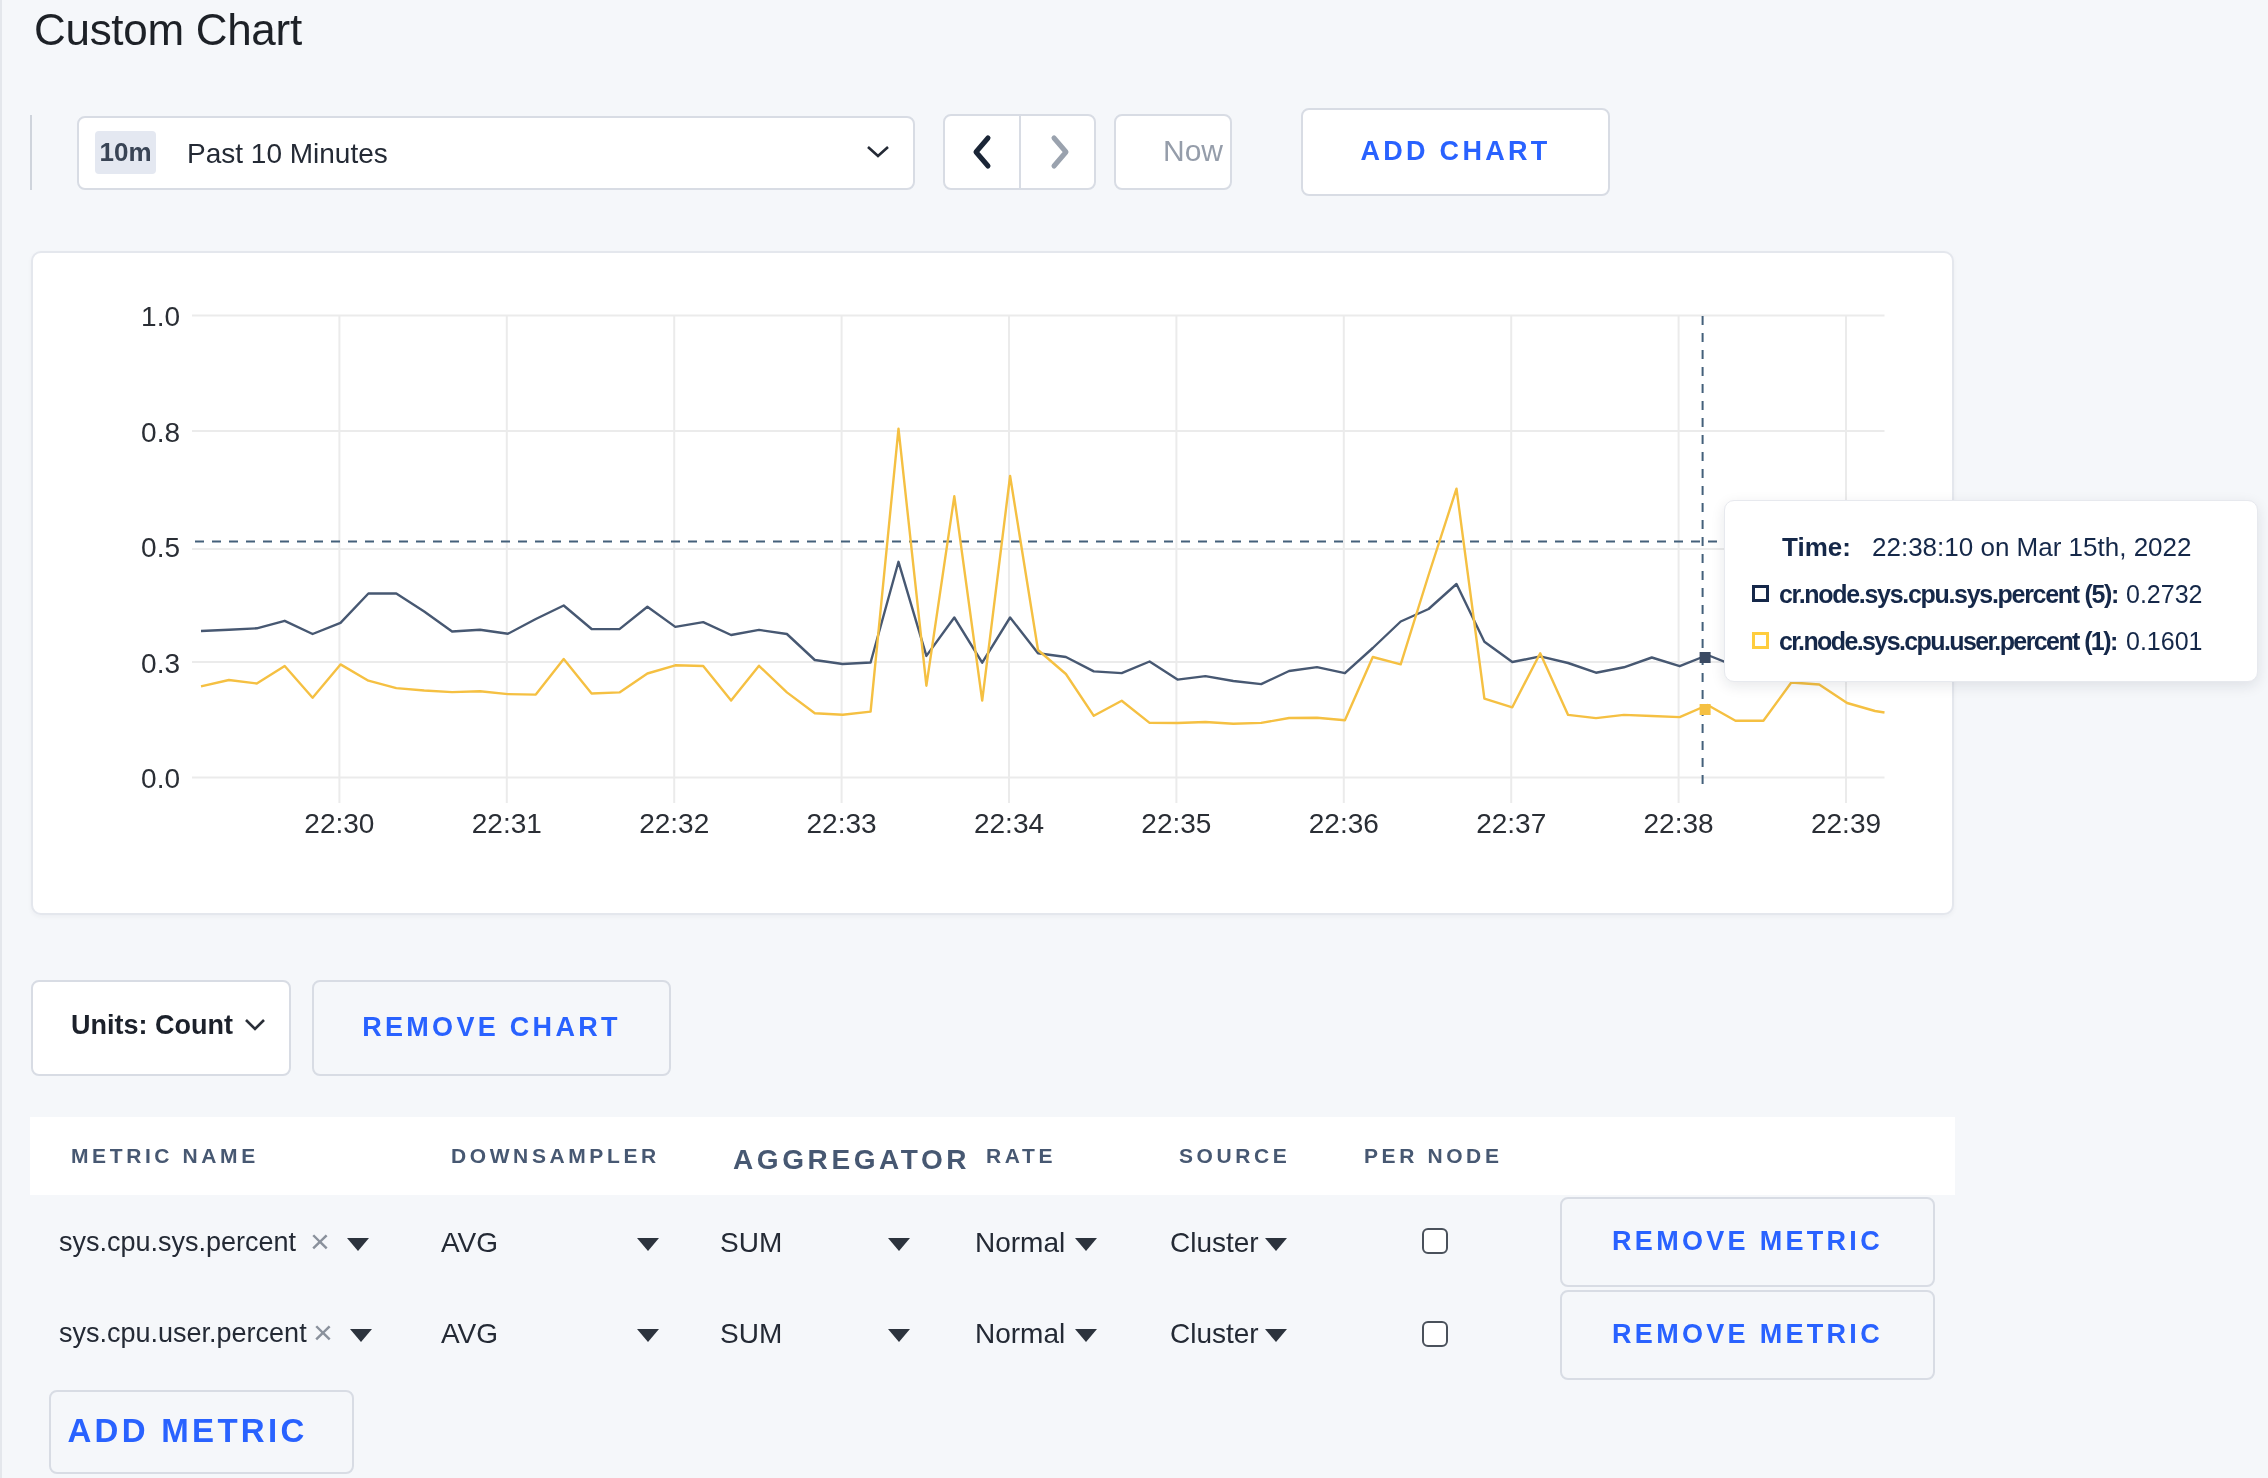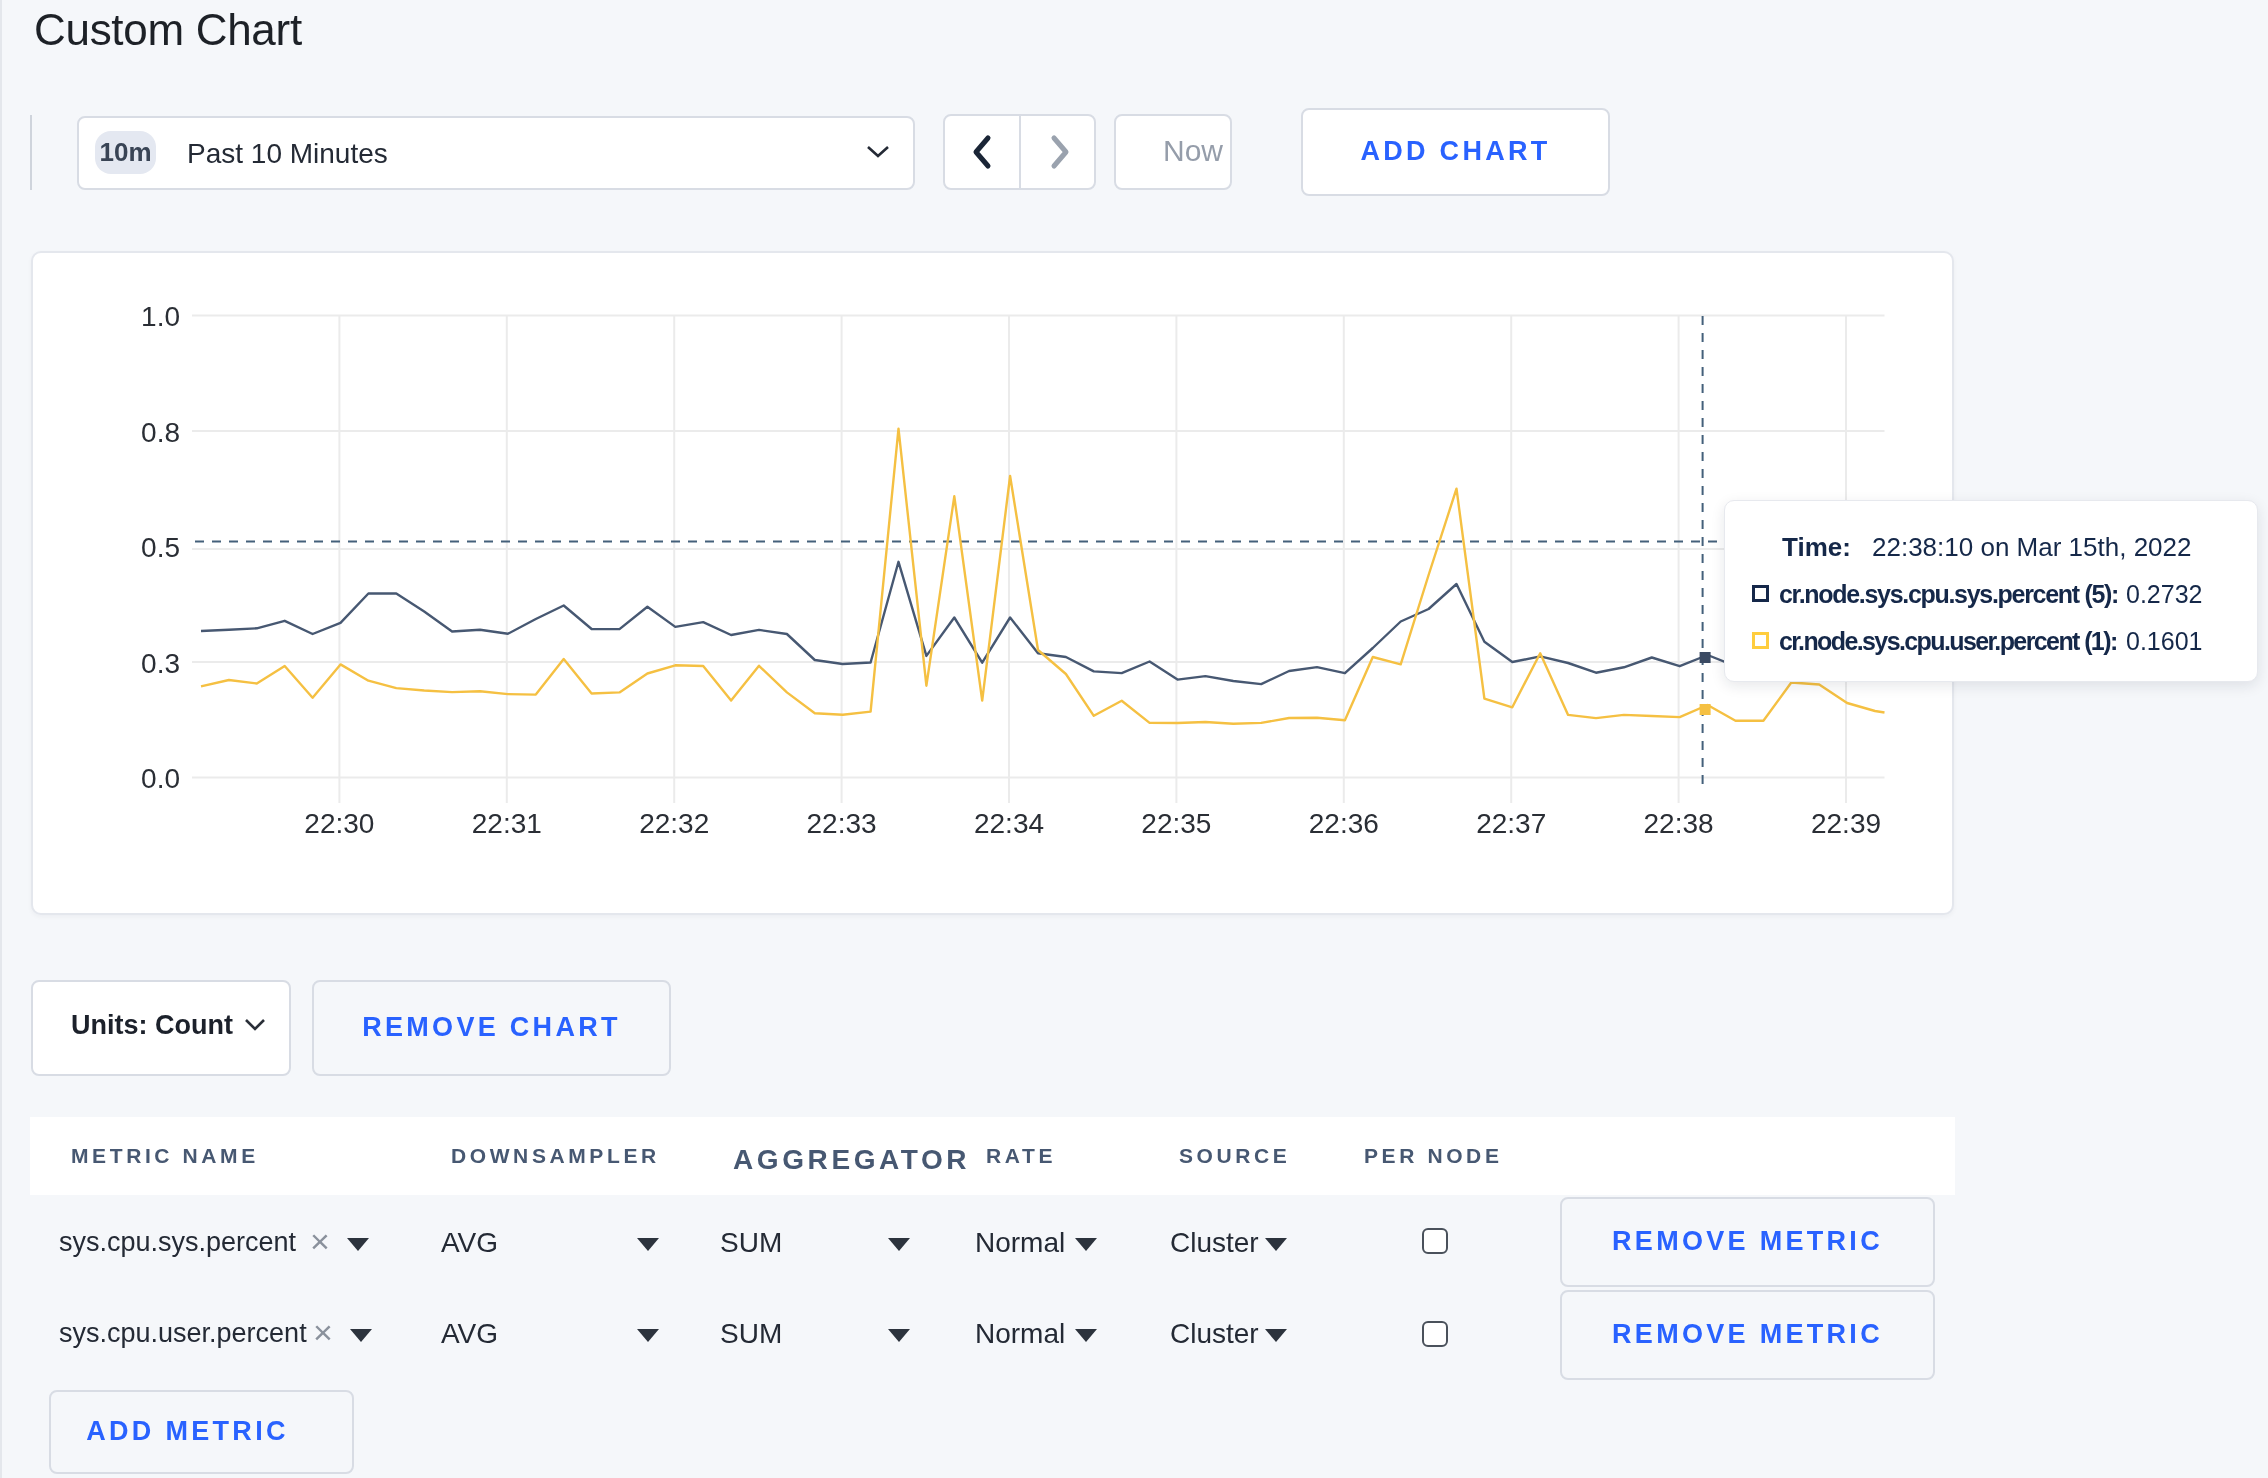--- a/index.html
+++ b/index.html
@@ -11,21 +11,21 @@
 </head>
 <body>
 
 <div class="abs" style="left:0;top:0;width:2px;height:1478px;background:#e4e7ec;"></div>
 
 <div class="abs" style="left:34px;top:5px;font-size:44px;color:#1d2127;letter-spacing:-0.3px;font-weight:400;">Custom Chart</div>
 
 <div class="abs" style="left:30px;top:115px;width:2px;height:75px;background:#cfd4dc;"></div>
 
 <div class="btn" style="left:77px;top:116px;width:838px;height:74px;"></div>
-<div class="abs" style="left:95px;top:131px;width:61px;height:43px;background:#e4e8f1;border-radius:16px;text-align:center;line-height:43px;font-size:26px;font-weight:700;color:#394455;">10m</div>
+<div class="abs" style="left:95px;top:131px;width:61px;height:43px;background:#e4e8f1;border-radius:4px;text-align:center;line-height:43px;font-size:26px;font-weight:700;color:#394455;">10m</div>
 <div class="abs" style="left:187px;top:138px;font-size:28px;color:#242a35;">Past 10 Minutes</div>
 <svg class="abs" style="left:862px;top:141px;" width="32" height="22" viewBox="0 0 32 22">
     <path d="M6 6 L16 15 L26 6" fill="none" stroke="#242a35" stroke-width="2.6"></path>
   </svg>
 
 <div class="btn" style="left:943px;top:114px;width:153px;height:76px;"></div>
 <div class="abs" style="left:1019px;top:116px;width:2px;height:72px;background:#d8dce4;"></div>
 <svg class="abs" style="left:968px;top:134px;" width="30" height="36" viewBox="0 0 30 36">
     <path d="M20 4 L8 18 L20 32" fill="none" stroke="#1a2536" stroke-width="5" stroke-linecap="round" stroke-linejoin="round"></path>
   </svg>
@@ -166,13 +166,13 @@
   </svg>
 <div class="abs" style="top:1318px;left:1170px;font-size:28px;color:#242a35;">Cluster</div>
 <svg class="abs" style="left:1265px;top:1329px;" width="22" height="13">
     <path d="M0 0 H22 L11 13 Z" fill="#2c333d"></path>
   </svg>
 <div class="abs" style="left:1422px;top:1321px;width:26px;height:26px;border:2px solid #4a515b;border-radius:6px;background:#fff;"></div>
 <div class="btn" style="left:1560px;top:1290px;width:375px;height:90px;background:transparent;"></div>
 <div class="abs blue" style="left:1560px;top:1290px;width:375px;height:90px;line-height:88px;text-align:center;font-size:27px;">REMOVE METRIC</div>
 
 <div class="btn" style="left:49px;top:1390px;width:305px;height:84px;background:transparent;"></div>
-<div class="abs blue" style="left:49px;top:1390px;width:277px;height:84px;line-height:82px;text-align:center;font-size:27px;">ADD METRIC</div>
+<div class="abs blue" style="left:49px;top:1390px;width:277px;height:84px;line-height:82px;text-align:center;font-size:33px;">ADD METRIC</div>
 
 </body></html>

